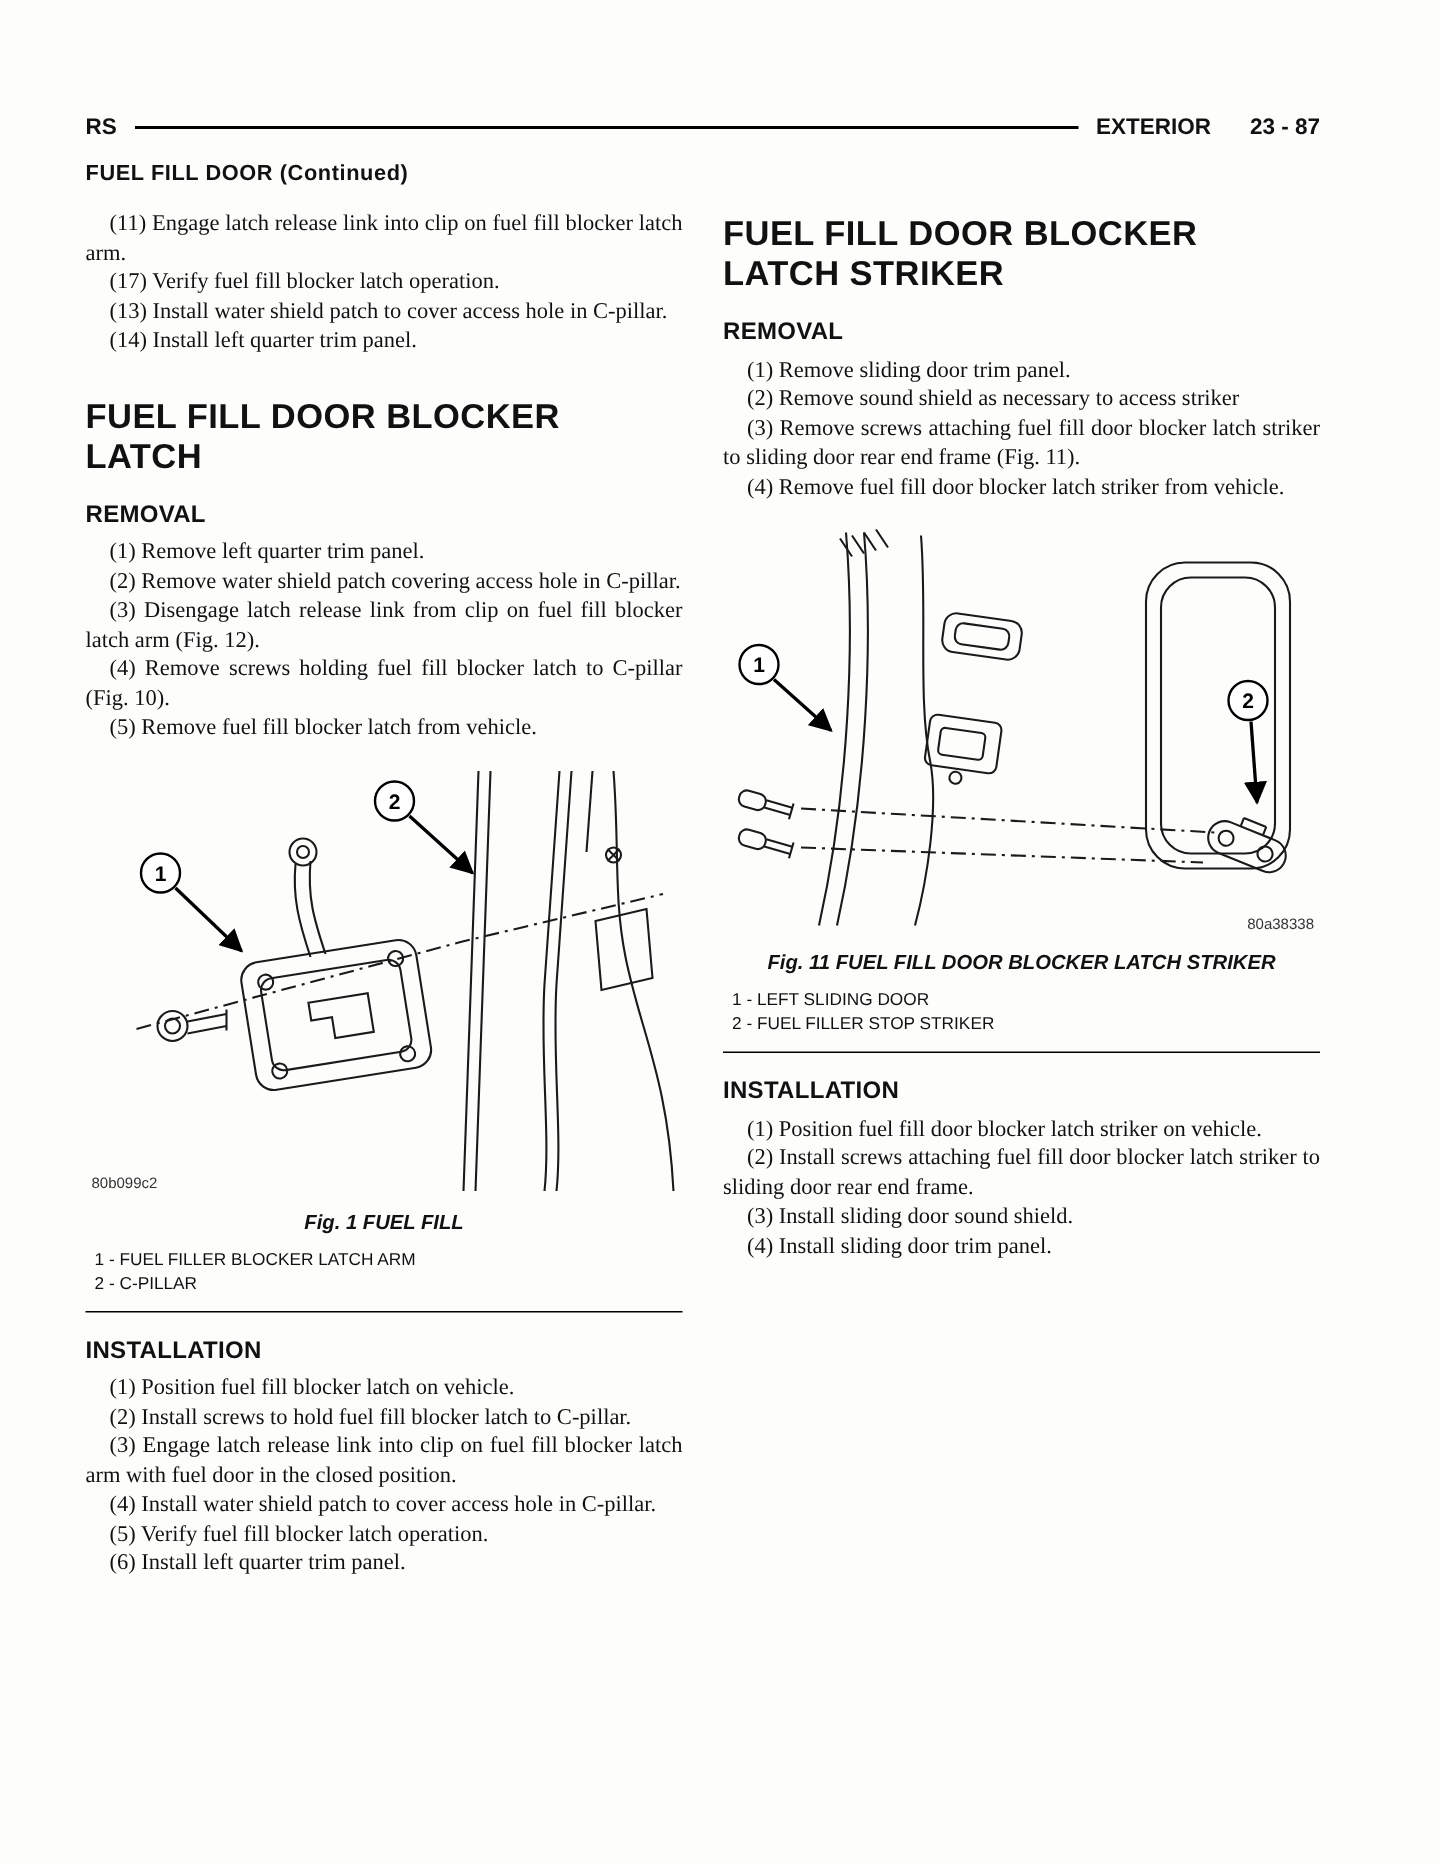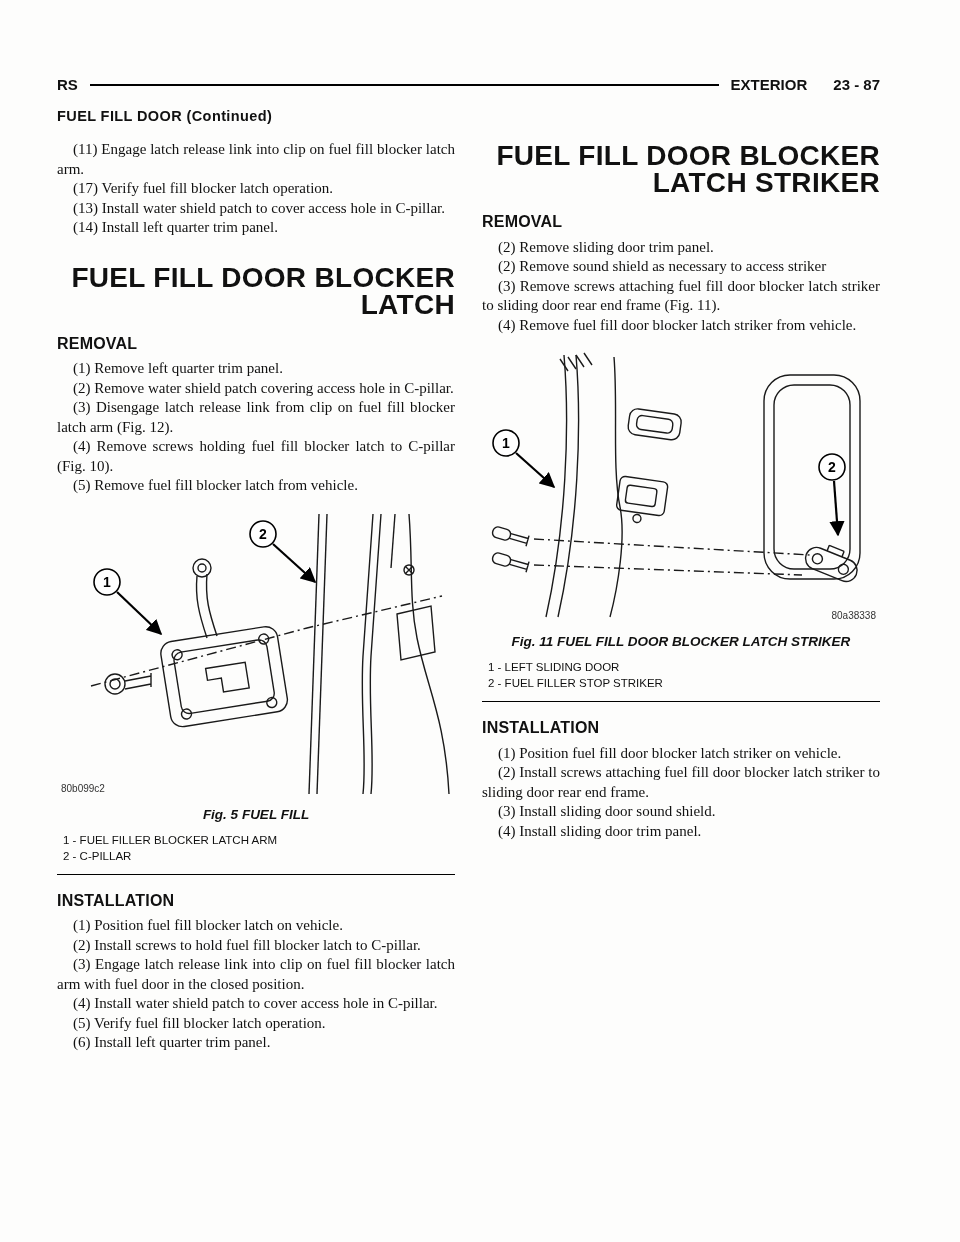--- a/index.html
+++ b/index.html
@@ -31,22 +31,22 @@
 
   
   .col { position: absolute; width: 398px; font-size: 15px; line-height: 19.5px; text-align: justify; }
   .col-left  { left: 57px;  top: 108px; }
   .col-right { left: 482px; top: 108px; }
 
   .step { margin: 0; text-indent: 16px; }
 
   h2.section {
     font-family: "Liberation Sans", sans-serif; font-weight: 700;
-    font-size: 28px; line-height: 27px; letter-spacing: 0.3px;
-    margin: 26px 0 12px; text-align: right;
+    font-size: 23px; line-height: 27px; letter-spacing: 0.3px;
+    margin: 26px 0 12px; text-align: left;
   }
   h2.section.first { margin-top: 2px; }
 
   h3.sub {
     font-family: "Liberation Sans", sans-serif; font-weight: 700;
     font-size: 16px; margin: 16px 0 6px; text-align: left; letter-spacing: 0.2px;
   }
 
   .figure { margin: 12px 0 0; }
   .fig-art { display: block; }
@@ -155,21 +155,21 @@
         <g>
           <line x1="60" y1="86" x2="104" y2="128" stroke="#000" stroke-width="2.2" marker-end="url(#arw)"></line>
           <circle cx="50" cy="76" r="13" fill="#fff" stroke="#000" stroke-width="1.6"></circle>
           <text class="callout-num" x="50" y="81" text-anchor="middle" fill="#000">1</text>
           <line x1="216" y1="38" x2="258" y2="76" stroke="#000" stroke-width="2.2" marker-end="url(#arw)"></line>
           <circle cx="206" cy="28" r="13" fill="#fff" stroke="#000" stroke-width="1.6"></circle>
           <text class="callout-num" x="206" y="33" text-anchor="middle" fill="#000">2</text>
         </g>
         <text class="fig-code-txt" x="4" y="286">80b099c2</text>
       </svg>
-      <figcaption class="fig-caption">Fig. 5 FUEL FILL</figcaption>
+      <figcaption class="fig-caption">Fig. 1 FUEL FILL</figcaption>
       <div class="legend">
           <div class="">1 - FUEL FILLER BLOCKER LATCH ARM</div>
           <div class="">2 - C-PILLAR</div>
         </div>
     </figure>
 
     <h3 class="sub">INSTALLATION</h3>
 
     <div>
         <p class="step">(1) Position fuel fill blocker latch on vehicle.</p>
@@ -182,21 +182,21 @@
 
   </section>
 
   <section class="col col-right">
 
     <h2 class="section first">FUEL FILL DOOR BLOCKER LATCH STRIKER</h2>
 
     <h3 class="sub">REMOVAL</h3>
 
     <div>
-        <p class="step">(2) Remove sliding door trim panel.</p>
+        <p class="step">(1) Remove sliding door trim panel.</p>
         <p class="step">(2) Remove sound shield as necessary to access striker</p>
         <p class="step">(3) Remove screws attaching fuel fill door blocker latch striker to sliding door rear end frame (Fig. 11).</p>
         <p class="step">(4) Remove fuel fill door blocker latch striker from vehicle.</p>
       </div>
 
     <figure class="figure" style="margin:12px 0 0;">
       <svg class="fig-art" viewBox="0 0 398 278" width="398" height="278">
         <g stroke="#1a1a1a" fill="none" stroke-width="1.4">
 
           <path d="M78 12 L86 24 M86 10 L94 22 M94 8 L102 20 M102 6 L110 18"></path>

